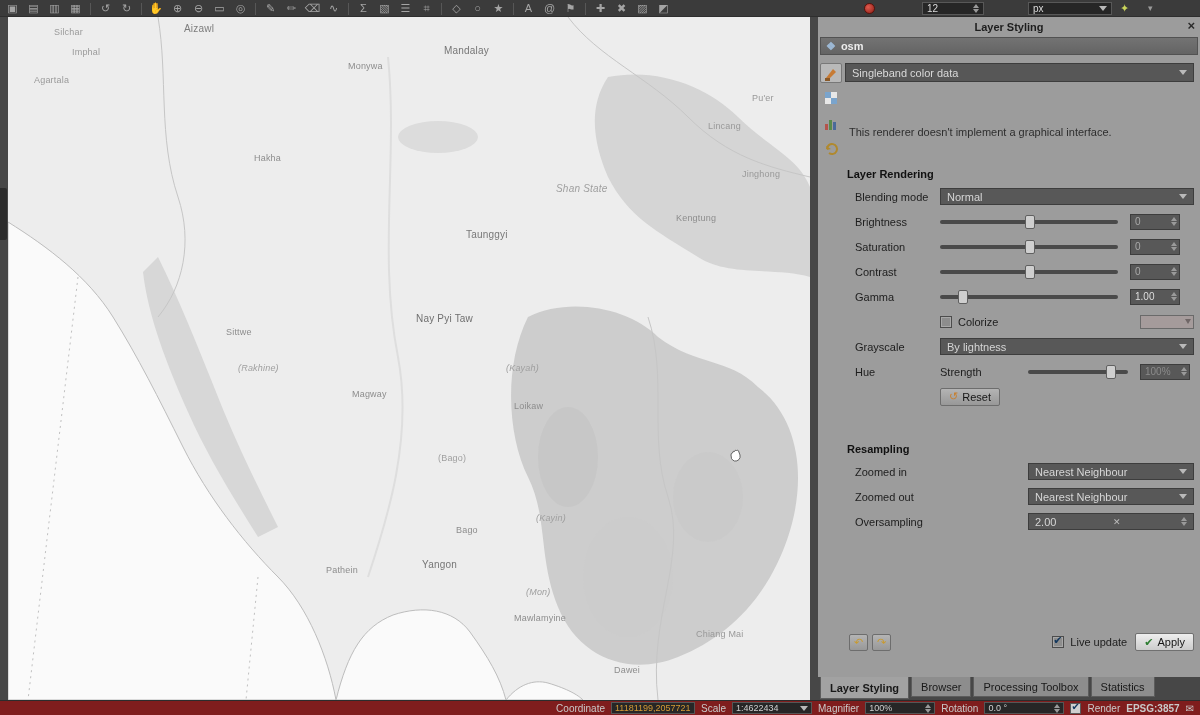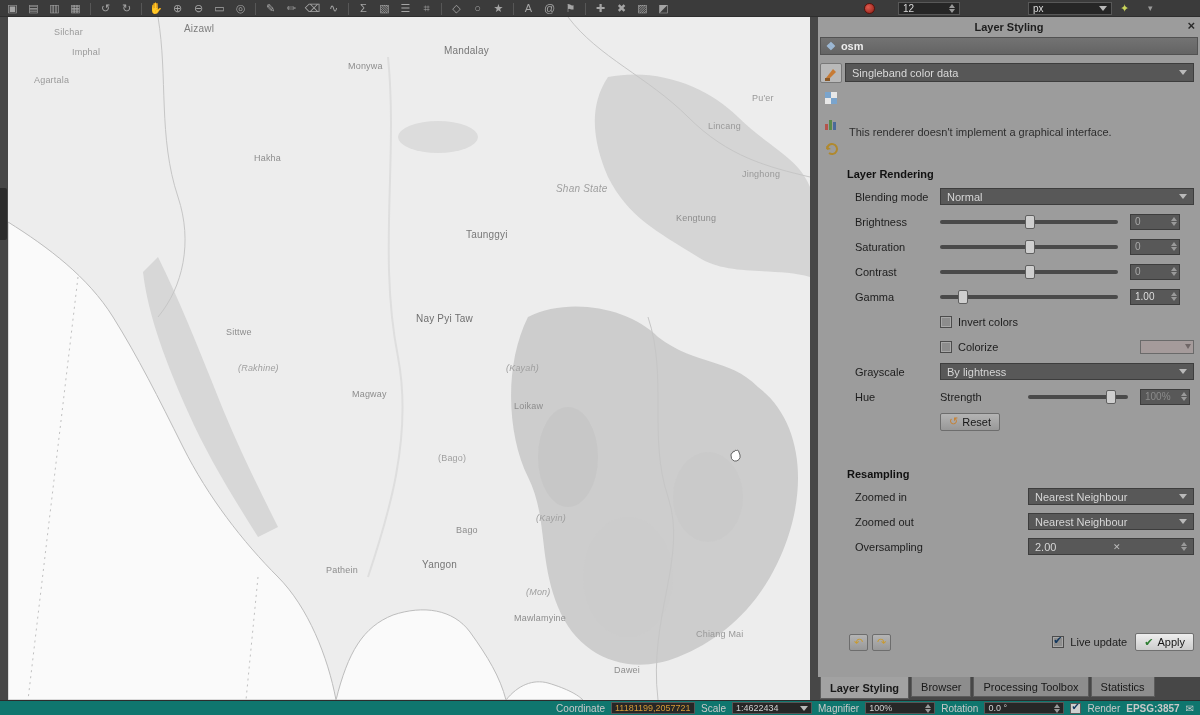--- a/index.html
+++ b/index.html
@@ -10,21 +10,21 @@
   .toolbar { position:absolute; left:0; top:0; width:1200px; height:17px; background:#3b3b3b;
     border-bottom:1px solid #2e2e2e; }
   #tb-icons { position:absolute; left:4px; top:0; height:17px; display:flex; align-items:center; gap:4px; }
   .tbi { width:17px; height:15px; display:flex; align-items:center; justify-content:center;
     color:#a5a5a5; font-size:11px; line-height:1; cursor:default; }
   .tbsep { width:1px; height:12px; background:#575757; margin:0 2px; }
   .tb-red { position:absolute; left:864px; top:3px; width:11px; height:11px; border-radius:50%;
     background:radial-gradient(circle at 35% 35%, #e05a4e, #8e1f16); border:1px solid #5a120c; }
   .tb-field { position:absolute; top:2px; height:13px; background:#262626; border:1px solid #585858;
     color:#d8d8d8; font-size:10px; display:flex; align-items:center; padding:0 4px; }
-  .tb-font { left:898px; width:62px; }
+  .tb-font { left:922px; width:62px; }
   .tb-unit { left:1028px; width:84px; }
   .tb-yellow { position:absolute; left:1120px; top:2px; color:#c9d45a; font-size:11px; }
   .tb-chev { position:absolute; left:1148px; top:3px; color:#9a9a9a; font-size:9px; }
   .spn { margin-left:auto; display:flex; flex-direction:column; gap:1px; padding-left:4px; }
   .spn i { width:0; height:0; border-left:3px solid transparent; border-right:3px solid transparent; }
   .spn .up { border-bottom:4px solid #9a9a9a; }
   .spn .dn { border-top:4px solid #9a9a9a; }
 
   
   .map { position:absolute; left:8px; top:17px; width:802px; height:683px; background:#ededed;
@@ -89,21 +89,21 @@
   .lu { margin-left:auto; display:flex; align-items:center; }
 
   
   .tabs { position:absolute; left:818px; top:677px; width:382px; height:23px; display:flex;
     gap:2px; padding-left:2px; }
   .tab { height:20px; background:#8d8d8d; border:1px solid #5c5c5c; border-top:none;
     display:flex; align-items:center; padding:0 9px; font-size:11px; color:#181818; }
   .tab.active { background:#a2a2a2; font-weight:bold; height:22px; }
 
   
-  .status { position:absolute; left:0; top:700px; width:1200px; height:15px; background:#0f766e;
+  .status { position:absolute; left:0; top:700px; width:1200px; height:15px; background:#7f1d1d;
     border-top:1px solid #2c2c2c; display:flex; align-items:center; gap:6px; padding:0 6px;
     font-size:10px; color:#c9c9c9; }
   .st-lbl { flex:none; }
   .st-field { height:12px; background:#262626; border:1px solid #565656; display:flex;
     align-items:center; padding:0 3px; font-size:9px; }
   .coord-val { color:#d59b35; width:76px; }
   .st-dd { width:80px; color:#cfcfcf; }
   .st-spin { color:#cfcfcf; }
   .st-cb { width:11px; height:11px; background:#cfcfcf; border:1px solid #5a5a5a; position:relative; }
   .st-cb .ck { position:absolute; left:0; top:-3px; font-size:10px; color:#12375e; }
@@ -337,25 +337,20 @@
         </div>
       <div class="spin">
         <span class="val lit">1.00</span>
         <span class="spn">
             <i class="up"></i>
             <i class="dn"></i>
           </span>
       </div>
     </div>
 
-    <div class="row">
-      <span class="lbl"></span>
-      <span class="cb"></span>
-      <span class="cbl">Invert colors</span>
-    </div>
 
     <div class="row">
       <span class="lbl"></span>
       <span class="cb"></span>
       <span class="cbl">Colorize</span>
       <div class="swatch">
         <span class="dda"></span>
       </div>
     </div>
 

